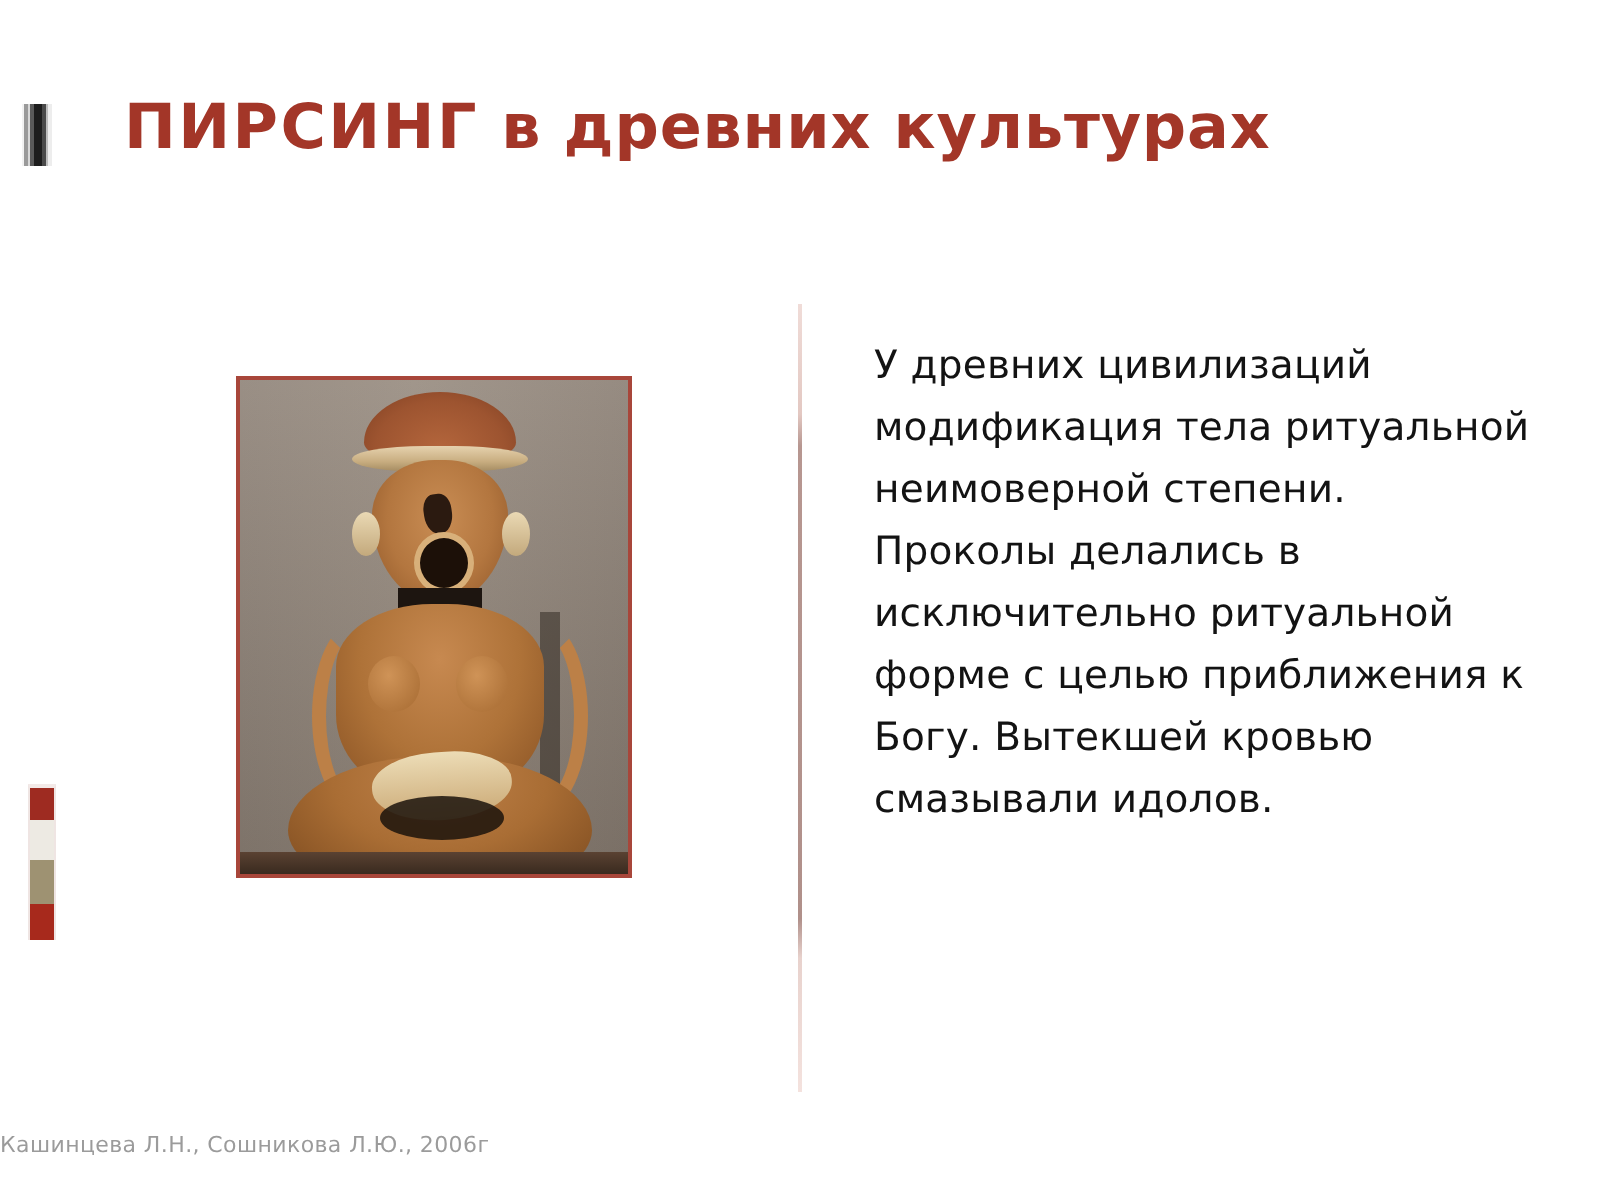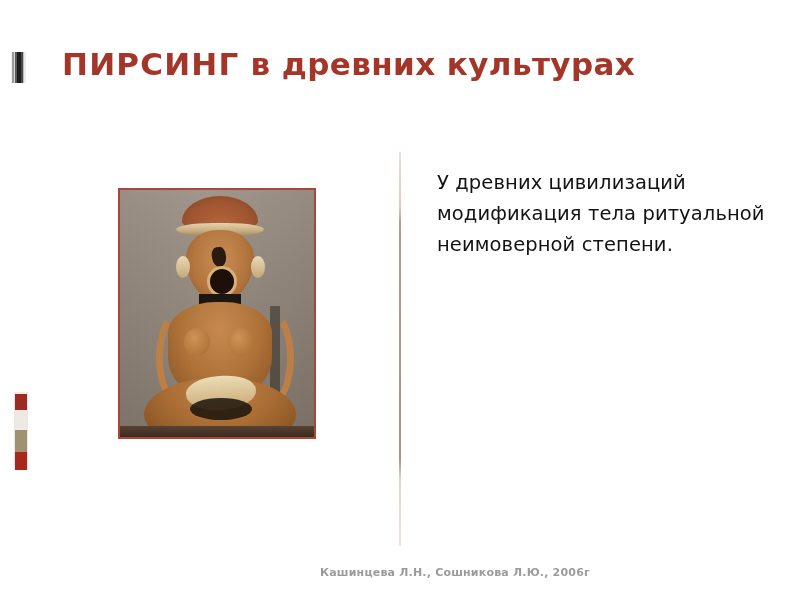--- a/index.html
+++ b/index.html
@@ -215,28 +215,27 @@
     letter-spacing: 0.1px;
   }
   #body-text p { margin: 0; }
 
   
   #footer-credit {
     position: absolute;
     left: 0;
     top: 566px;
     width: 800px;
-    text-align: right;
+    text-align: left;
     padding-right: 210px;
     box-sizing: border-box;
     color: #9b9b9b;
     font-family: "DejaVu Sans", sans-serif;
     font-size: 11px;
     letter-spacing: 0.2px;
-    font-weight: bold;
   }
 </style>
 </head>
 <body>
 
 <div id="slide">
 
   <div id="title-decor"></div>
 
   <div id="page-title">
@@ -270,17 +269,18 @@
       <div class="st st-hands"></div>
       <div class="st st-lap-shadow"></div>
       <div class="st st-base"></div>
     </div>
   </div>
 
   <div id="divider"></div>
 
   <div id="body-text">
     <p>У древних цивилизаций модификация тела ритуальной неимоверной степени.</p>
+    <p>Проколы делались в исключительно ритуальной форме с целью приближения к Богу. Вытекшей кровью смазывали идолов.</p>
   </div>
 
   <div id="footer-credit">Кашинцева Л.Н., Сошникова Л.Ю., 2006г</div>
 
 </div>
 
 </body></html>

